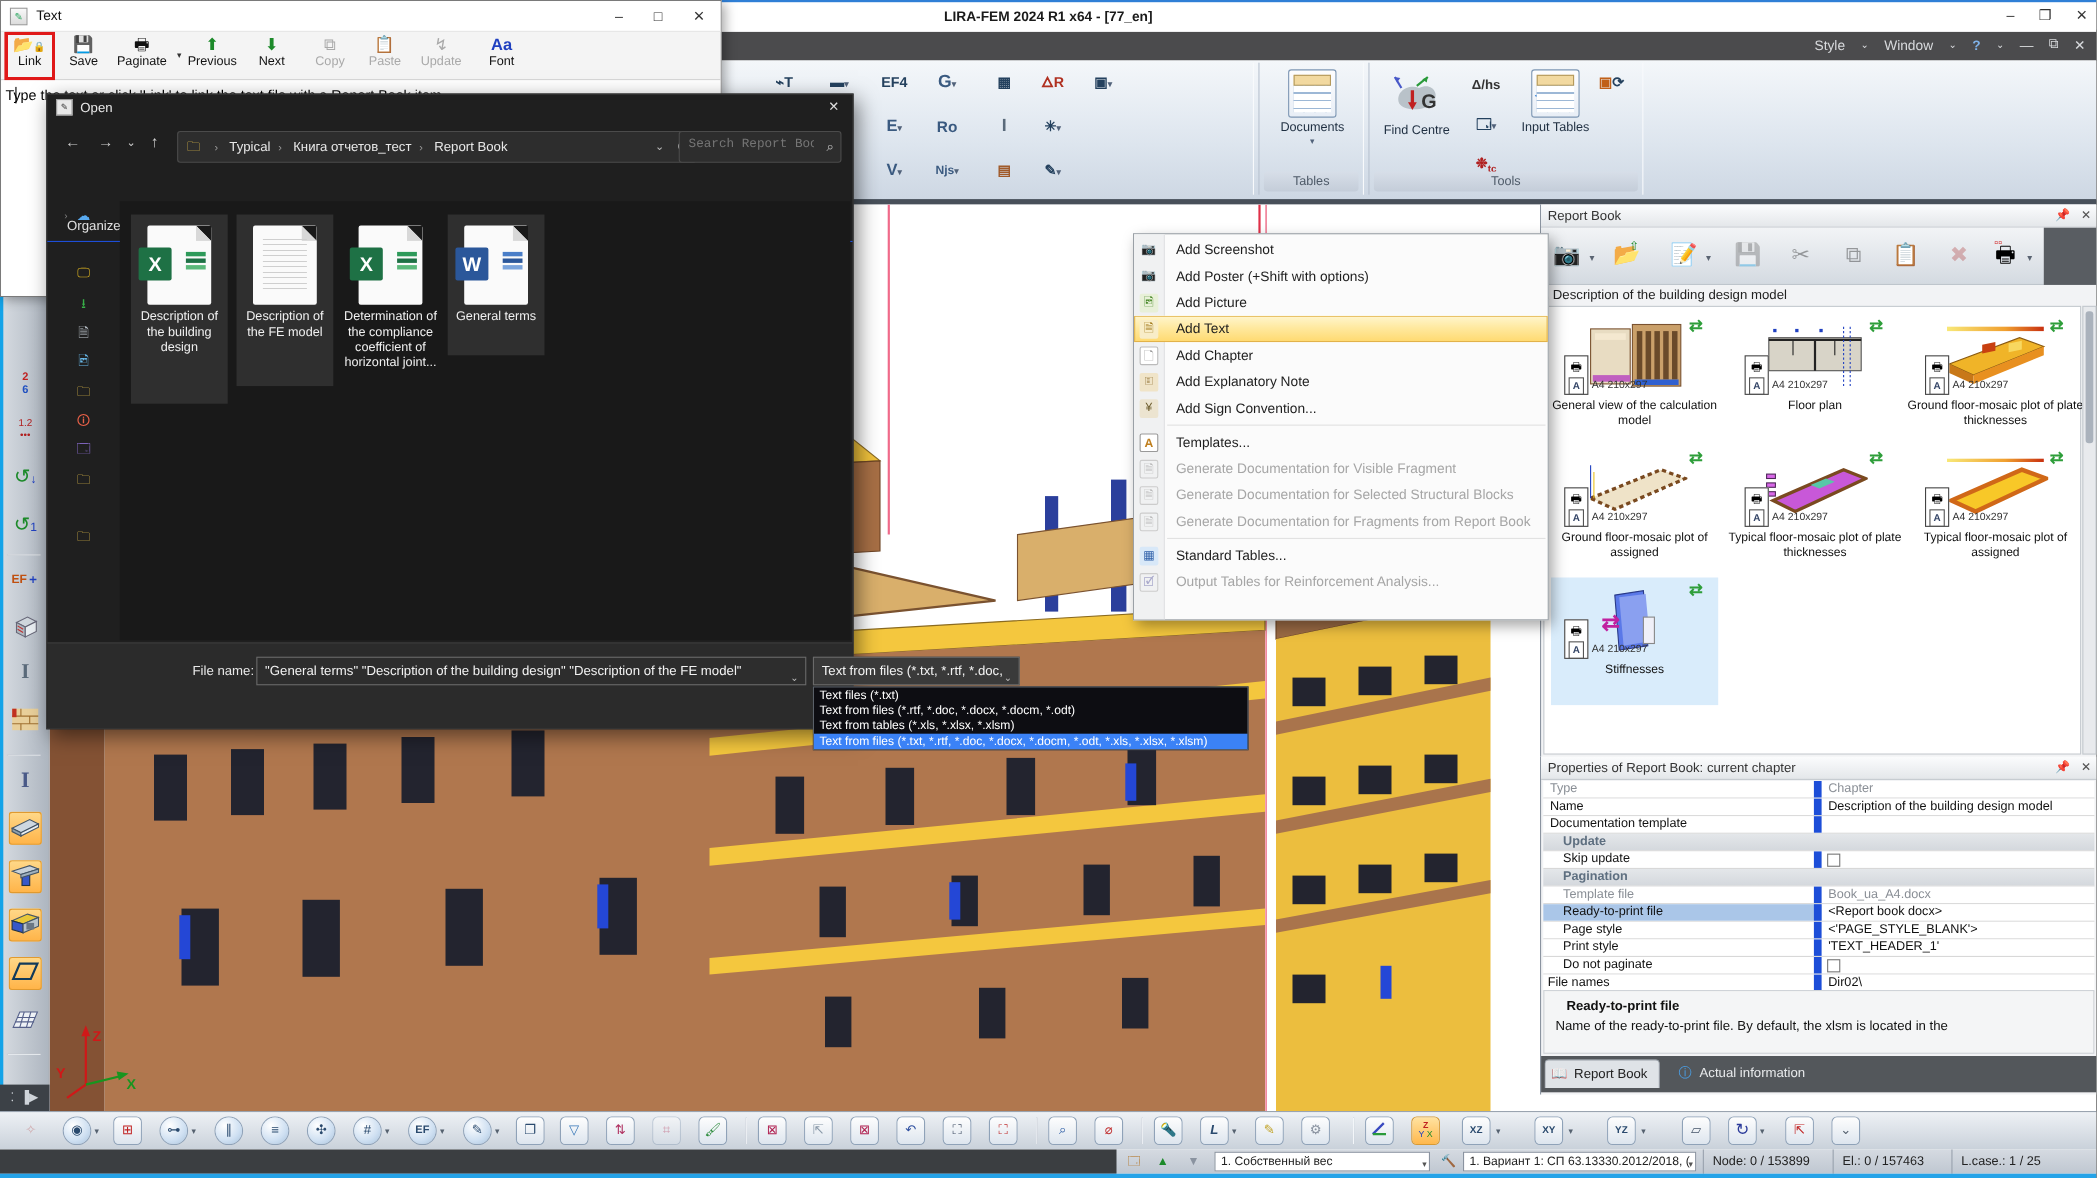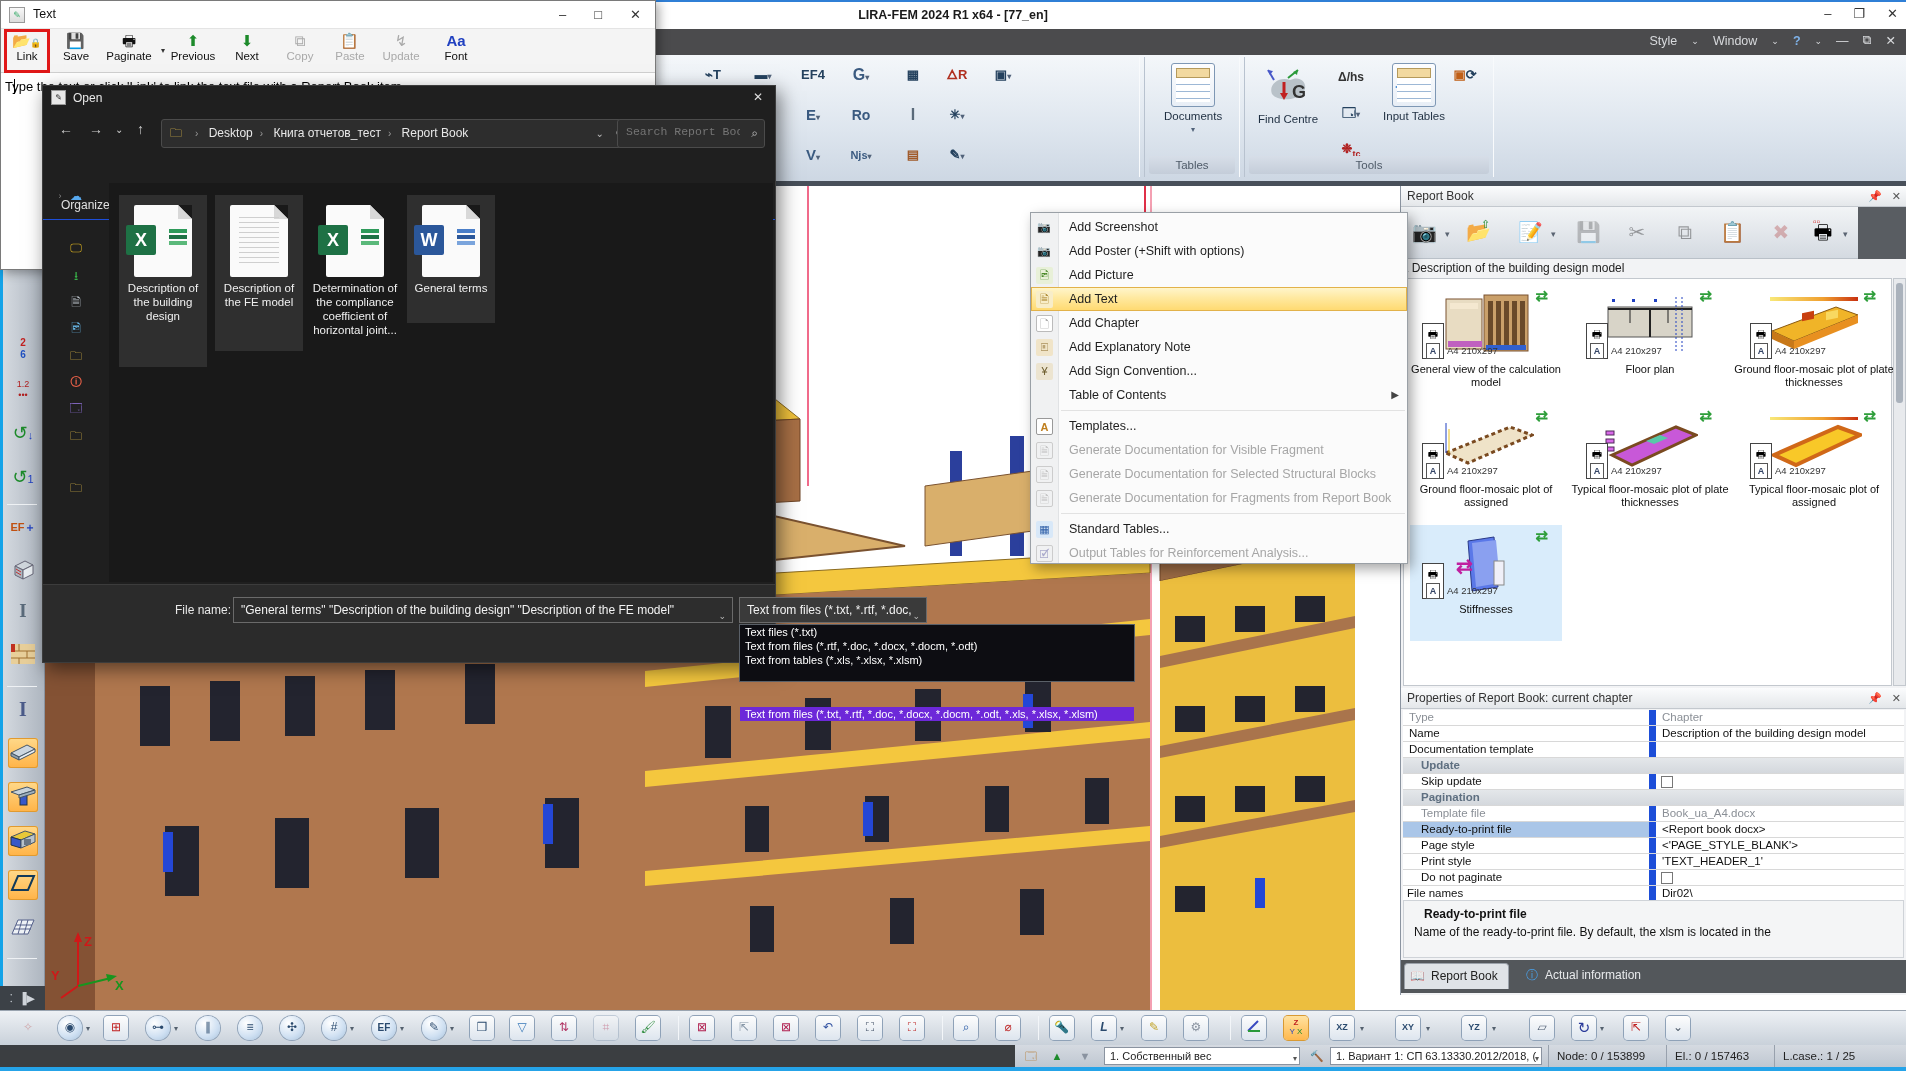--- a/index.html
+++ b/index.html
@@ -143,21 +143,21 @@
   .ficon .rows i{display:block;height:4px;margin-bottom:2px;}
   .ficon .tlines{position:absolute;left:9px;top:12px;right:9px;bottom:10px;background:repeating-linear-gradient(#cfcfcf 0 1px,transparent 1px 5px);}
   .fcap{font-size:11.5px;line-height:14px;color:#f0f0f0;}
   #od-bottom{position:absolute;left:0;bottom:0;right:0;height:78px;background:#2b2b2b;border-top:1px solid #3c3c3c;}
   #fn-label{position:absolute;left:132px;top:18px;color:#e8e8e8;}
   #fn-combo{position:absolute;left:190px;top:12px;width:500px;height:26px;background:#2d2d2d;border:1px solid #6a6a6a;line-height:24px;padding:0 20px 0 7px;white-space:nowrap;overflow:hidden;color:#f2f2f2;}
   #fn-combo .arr,#ft-combo .arr{position:absolute;right:6px;top:6px;font-size:9px;color:#bbb;}
   #ft-combo{position:absolute;left:696px;top:12px;width:188px;height:26px;background:#3a3a3a;border:1px solid #6a6a6a;line-height:24px;padding:0 16px 0 7px;white-space:nowrap;overflow:hidden;color:#f2f2f2;}
   #ft-list{position:absolute;left:696px;top:39px;width:396px;height:58px;background:#0d0d12;border:1px solid #5a6068;z-index:5;}
   .ftopt{position:relative;height:14px;font-size:11px;line-height:14px;color:#fff;padding-left:5px;white-space:nowrap;cursor:pointer;}
-  .ftopt.sel{background:#6d28d9;margin-top:40px;}
+  .ftopt.sel{background:#3b82f6;}
 
   
   #ctxmenu{left:1030px;top:212px;width:378px;height:352px;background:#fbfbfb;border:1px solid #9aa0a6;box-shadow:4px 5px 12px rgba(0,0,0,.35);z-index:40;padding:2px 0;}
   #ctxmenu .gutter{position:absolute;left:0;top:0;bottom:0;width:28px;background:#f0f1f2;border-right:1px solid #e0e2e4;}
   .cmi{position:relative;height:24px;line-height:24px;font-size:12.5px;color:#1e1e1e;padding-left:38px;cursor:pointer;}
   .cmi.dis{color:#a6a6a6;}
   .cmi.hl{background:linear-gradient(#fff6cf,#ffe9a0 45%,#ffd96e);box-shadow:0 0 0 1px #e2b24a inset;}
   .cmi .mico{position:absolute;left:5px;top:4px;width:17px;height:17px;font-size:11px;line-height:17px;text-align:center;border-radius:2px;}
   .cmi .sub{position:absolute;right:8px;top:0;color:#444;font-size:10px;}
   .cmsep{height:1px;background:#e2e2e2;margin:3px 2px 3px 30px;}
@@ -715,21 +715,21 @@
       <span class="nm">Open</span>
       <span class="cls">✕</span>
     </div>
     <div id="od-nav">
       <span class="odnavb" style="left:16px;">←</span>
       <span class="odnavb" style="left:46px;">→</span>
       <span class="odnavb" style="left:72px;font-size:10px;top:13px;">⌄</span>
       <span class="odnavb" style="left:94px;">↑</span>
       <div id="od-crumb">
         <span class="fold">🗀</span><span class="sep">›</span>
-        <span class="cr">Desktop</span><span class="sep">›</span>
+        <span class="cr">Typical</span><span class="sep">›</span>
         <span class="cr">Книга отчетов_тест</span><span class="sep">›</span>
         <span class="cr">Report Book</span>
         <span class="tail">
             <span style="font-size:10px;">⌄</span>
             <span>⟳</span>
           </span>
       </div>
       <div id="od-search">
         <input placeholder="Search Report Book" style="">
         <span class="mag">⌕</span>
@@ -820,21 +820,20 @@
 
   <div class="abs" id="ctxmenu">
     <div class="gutter"></div>
     <div class="cmi"><span class="mico" style="color:#777;">📷</span><span>Add Screenshot</span></div>
     <div class="cmi"><span class="mico" style="color:#777;">📷</span><span>Add Poster (+Shift with options)</span></div>
     <div class="cmi"><span class="mico" style="background:#e8f0d8;color:#4a8a2a;">🖻</span><span>Add Picture</span></div>
     <div class="cmi hl"><span class="mico" style="background:#f8edc8;color:#a07818;">🗎</span><span>Add Text</span></div>
     <div class="cmi"><span class="mico" style="border:1px solid #bbb;background:#fff;color:#999;">🗋</span><span>Add Chapter</span></div>
     <div class="cmi"><span class="mico" style="background:#f0e4c8;color:#8a6a2a;">🗉</span><span>Add Explanatory Note</span></div>
     <div class="cmi"><span class="mico" style="background:#ece4d0;color:#6a5a2a;">¥</span><span>Add Sign Convention...</span></div>
-    <div class="cmi"><span>Table of Contents</span><span class="sub">▶</span></div>
     <div class="cmsep"></div>
     <div class="cmi"><span class="mico" style="border:1px solid #999;background:#fff;color:#c08020;font-weight:bold;">A</span><span>Templates...</span></div>
     <div class="cmi dis"><span class="mico" style="border:1px solid #ccc;color:#bbb;">🗎</span><span>Generate Documentation for Visible Fragment</span></div>
     <div class="cmi dis"><span class="mico" style="border:1px solid #ccc;color:#bbb;">🗎</span><span>Generate Documentation for Selected Structural Blocks</span></div>
     <div class="cmi dis"><span class="mico" style="border:1px solid #ccc;color:#bbb;">🗎</span><span>Generate Documentation for Fragments from Report Book</span></div>
     <div class="cmsep"></div>
     <div class="cmi"><span class="mico" style="background:#d8e8f8;color:#3060a8;">▦</span><span>Standard Tables...</span></div>
     <div class="cmi dis"><span class="mico" style="border:1px solid #ccc;color:#aac;">🗹</span><span>Output Tables for Reinforcement Analysis...</span></div>
   </div>
 

